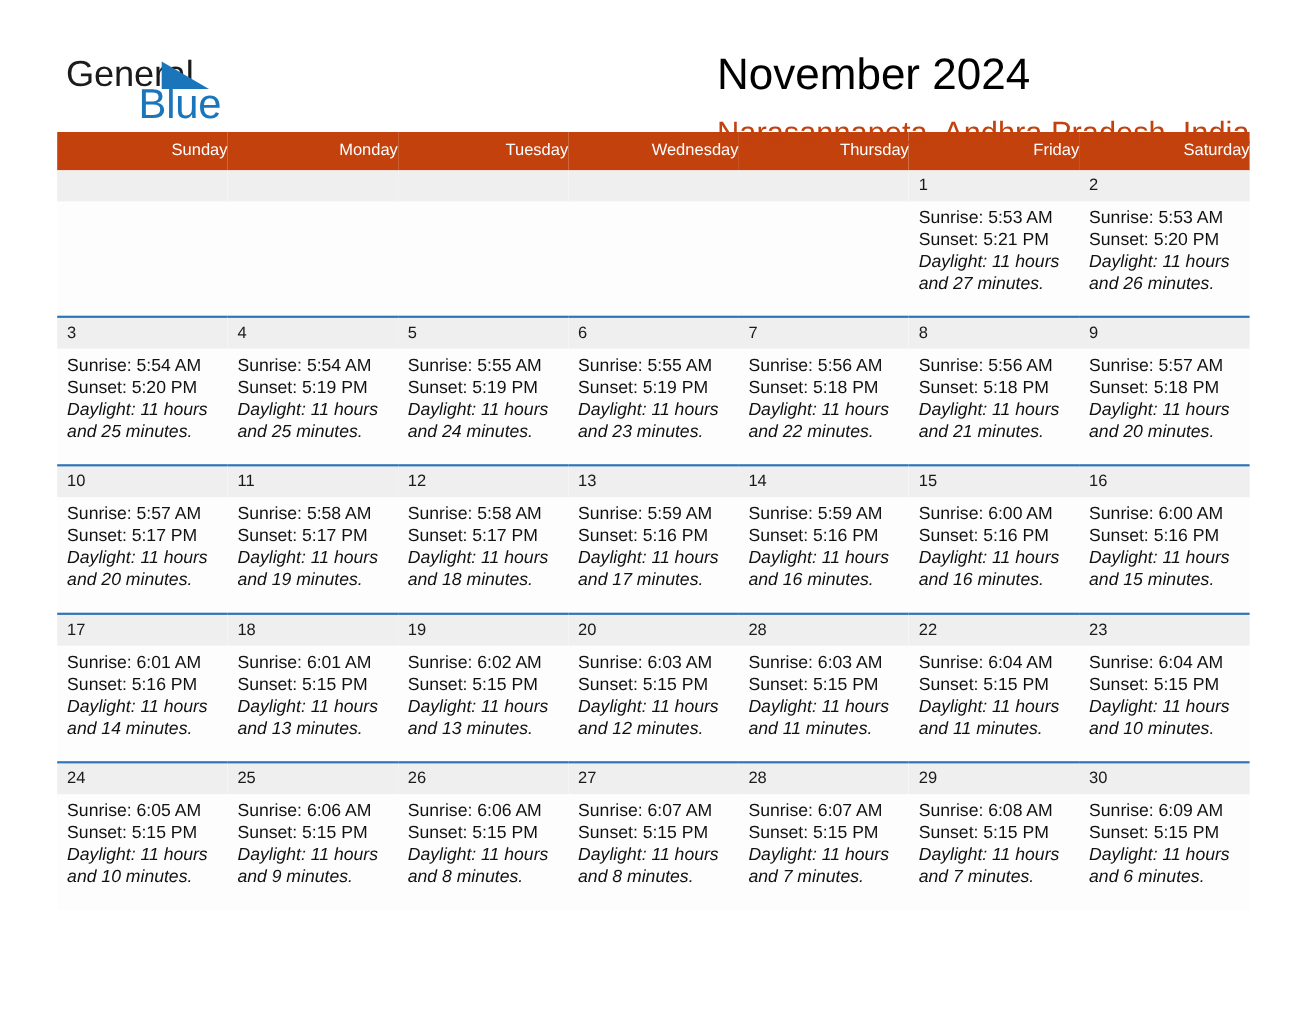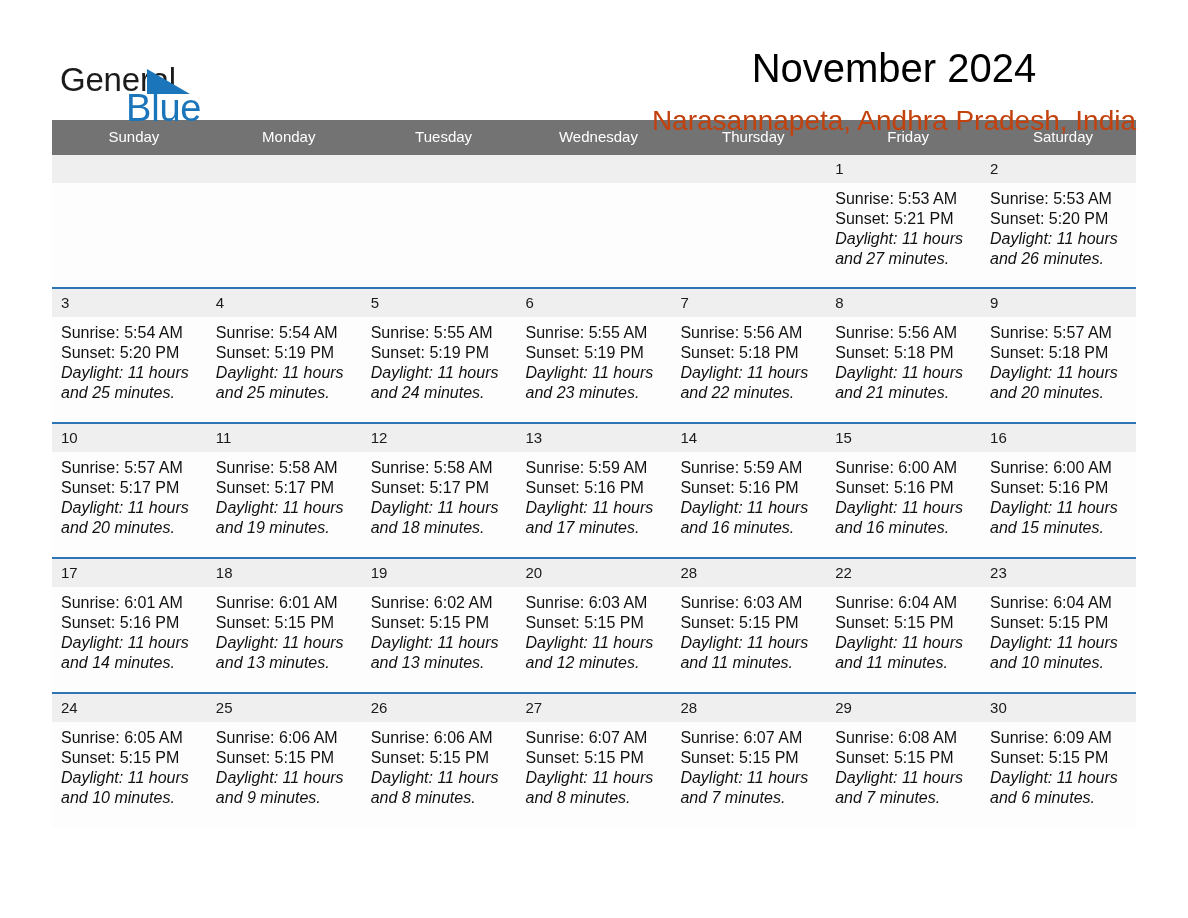--- a/index.html
+++ b/index.html
@@ -30,21 +30,20 @@
     justify-content: space-between;
     padding-top: 44px;
     height: 108px;
     box-sizing: border-box;
   }
   .logo {
     position: relative;
     width: 200px;
     height: 72px;
     user-select: none;
-    margin-top: 13px;
   }
   .logo-general {
     position: absolute;
     left: 8px;
     top: 6px;
     font-size: 33px;
     line-height: 33px;
     color: #1b1b1b;
     letter-spacing: -0.2px;
   }
@@ -60,21 +59,21 @@
   .logo-blue {
     position: absolute;
     left: 74px;
     top: 35px;
     font-size: 38px;
     line-height: 33px;
     color: #1b75bb;
     letter-spacing: -0.2px;
   }
   .title-block {
-    text-align: center;
+    text-align: left;
     padding-top: 0px;
   }
   .cal-title {
     font-size: 40px;
     line-height: 48px;
     font-weight: normal;
     color: #000000;
     margin: 0;
     white-space: nowrap;
   }
@@ -90,26 +89,26 @@
   
   .calendar {
     width: 1084px;
     border-collapse: collapse;
     table-layout: fixed;
     margin-top: 12px;
   }
   .calendar col { width: 154.857px; }
 
   thead th {
-    background: #737373;
+    background: #c2410c;
     color: #ffffff;
     font-weight: normal;
     font-size: 15px;
     line-height: 18px;
-    text-align: center;
+    text-align: right;
     padding: 8px 0 9px 9px;
     border: none;
   }
 
   tbody td {
     vertical-align: top;
     padding: 0;
     border: none;
     border-top: 2px solid #2e75b6;
     height: 133px;

